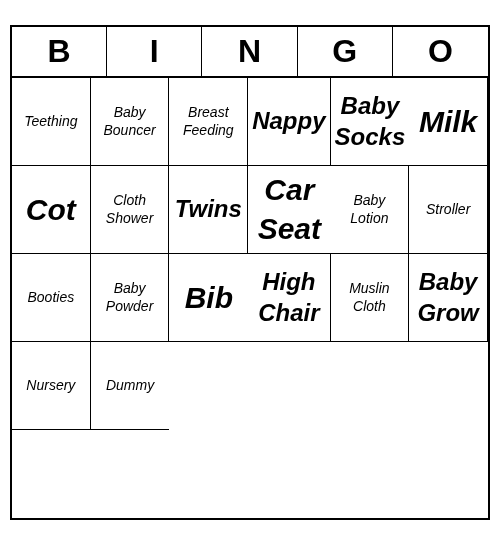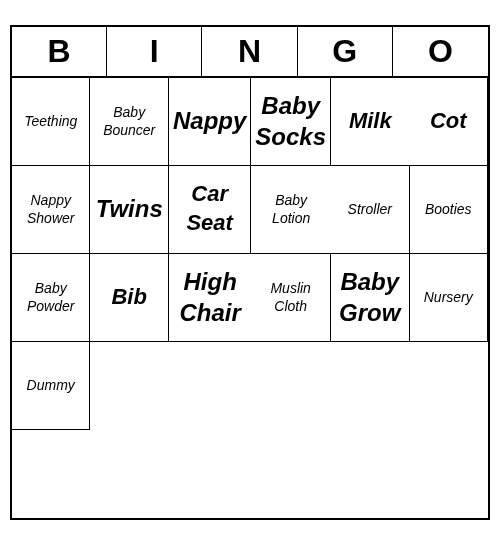--- a/index.html
+++ b/index.html
@@ -49,21 +49,21 @@
       font-size: 14px;
       line-height: 1.3;
     }
     .bingo-cell:nth-child(5n) {
       border-right: none;
     }
     .bingo-cell:nth-child(n+21) {
       border-bottom: none;
     }
     .bingo-cell.large-text {
-      font-size: 22px;
+      font-size: 30px;
       font-weight: bold;
     }
     .bingo-cell.medium-text {
       font-size: 24px;
       font-weight: bold;
     }
     .bingo-cell.free-cell {
       font-size: 22px;
       font-weight: bold;
     }
@@ -75,25 +75,26 @@
   <div class="bingo-header">
   <div class="bingo-header-cell">B</div>
       <div class="bingo-header-cell">I</div>
       <div class="bingo-header-cell">N</div>
       <div class="bingo-header-cell">G</div>
       <div class="bingo-header-cell">O</div>
     </div>
   <div class="bingo-grid">
   <div class="bingo-cell">Teething</div>
       <div class="bingo-cell">Baby Bouncer</div>
+      <div class="bingo-cell">Breast Feeding</div>
       <div class="bingo-cell medium-text">Nappy</div>
       <div class="bingo-cell medium-text">Baby Socks</div>
       <div class="bingo-cell large-text">Milk</div>
       <div class="bingo-cell large-text">Cot</div>
-      <div class="bingo-cell">Nappy Shower</div>
+      <div class="bingo-cell">Cloth Shower</div>
       <div class="bingo-cell medium-text">Twins</div>
       <div class="bingo-cell large-text">Car Seat</div>
       <div class="bingo-cell">Baby Lotion</div>
       <div class="bingo-cell">Stroller</div>
       <div class="bingo-cell">Booties</div>
       <div class="bingo-cell">Baby Powder</div>
       <div class="bingo-cell large-text">Bib</div>
       <div class="bingo-cell medium-text">High Chair</div>
       <div class="bingo-cell">Muslin Cloth</div>
       <div class="bingo-cell medium-text">Baby Grow</div>

